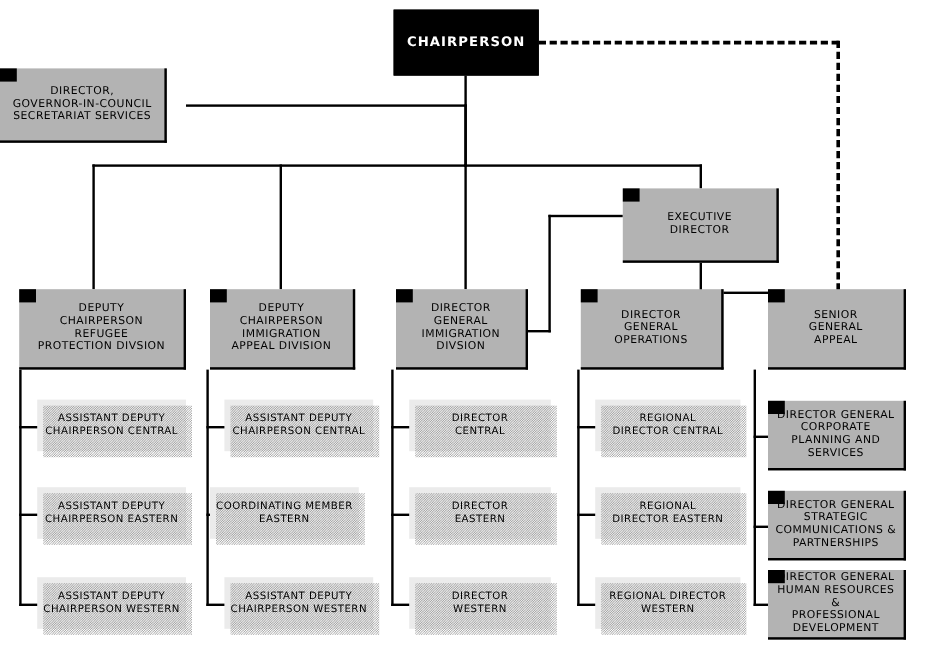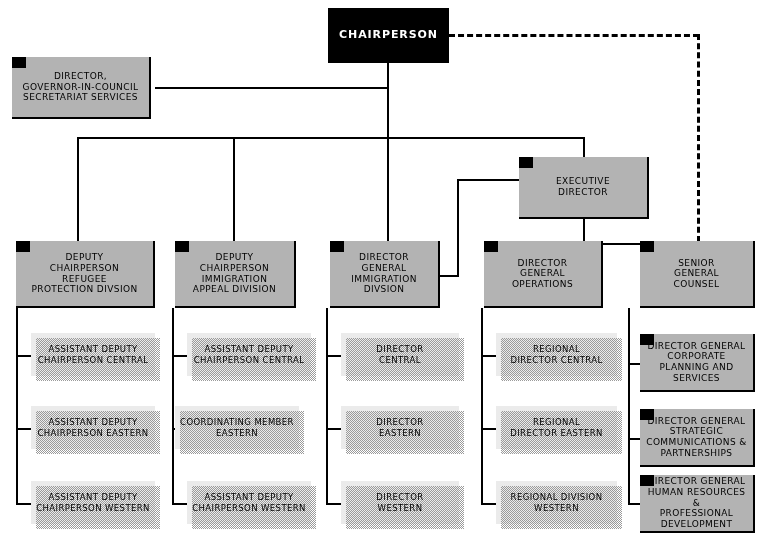--- a/index.html
+++ b/index.html
@@ -160,21 +160,21 @@
 
   <div class="ln ln-v" style="left:628px; top:308px; height:197px;"></div>
   <div class="ln ln-h" style="left:628px; top:363px; width:12px;"></div>
   <div class="ln ln-h" style="left:628px; top:438px; width:12px;"></div>
   <div class="ln ln-h" style="left:628px; top:503px; width:12px;"></div>
 
   <div class="box box-root" style="left:328px; top:8px; width:121px; height:55px;">
     <span class="label">CHAIRPERSON</span>
   </div>
 
-  <div class="box box-primary" style="left:12px; top:57px; width:139px; height:62px;">
+  <div class="box box-primary" style="left:0; top:57px; width:139px; height:62px;">
     <span class="marker"></span>
     <span class="label">DIRECTOR,
 GOVERNOR-IN-COUNCIL
 SECRETARIAT SERVICES</span>
   </div>
 
   <div class="box box-primary" style="left:519px; top:157px; width:130px; height:62px;">
     <span class="marker"></span>
     <span class="label">EXECUTIVE
 DIRECTOR</span>
@@ -208,21 +208,21 @@
     <span class="marker"></span>
     <span class="label">DIRECTOR
 GENERAL
 OPERATIONS</span>
   </div>
 
   <div class="box box-primary" style="left:640px; top:241px; width:115px; height:67px;">
     <span class="marker"></span>
     <span class="label">SENIOR
 GENERAL
-COUNSEL</span>
+APPEAL</span>
   </div>
 
   <div class="box box-secondary" style="left:31px; top:333px; width:124px; height:43px;">
     <span class="label">ASSISTANT DEPUTY
 CHAIRPERSON CENTRAL</span>
   </div>
   <div class="box box-secondary" style="left:31px; top:406px; width:124px; height:43px;">
     <span class="label">ASSISTANT DEPUTY
 CHAIRPERSON EASTERN</span>
   </div>
@@ -259,21 +259,21 @@
 
   <div class="box box-secondary" style="left:496px; top:333px; width:121px; height:43px;">
     <span class="label">REGIONAL
 DIRECTOR CENTRAL</span>
   </div>
   <div class="box box-secondary" style="left:496px; top:406px; width:121px; height:43px;">
     <span class="label">REGIONAL
 DIRECTOR EASTERN</span>
   </div>
   <div class="box box-secondary" style="left:496px; top:481px; width:121px; height:43px;">
-    <span class="label">REGIONAL DIVISION
+    <span class="label">REGIONAL DIRECTOR
 WESTERN</span>
   </div>
 
   <div class="box box-primary" style="left:640px; top:334px; width:115px; height:58px;">
     <span class="marker"></span>
     <span class="label">DIRECTOR GENERAL
 CORPORATE
 PLANNING AND
 SERVICES</span>
   </div>

